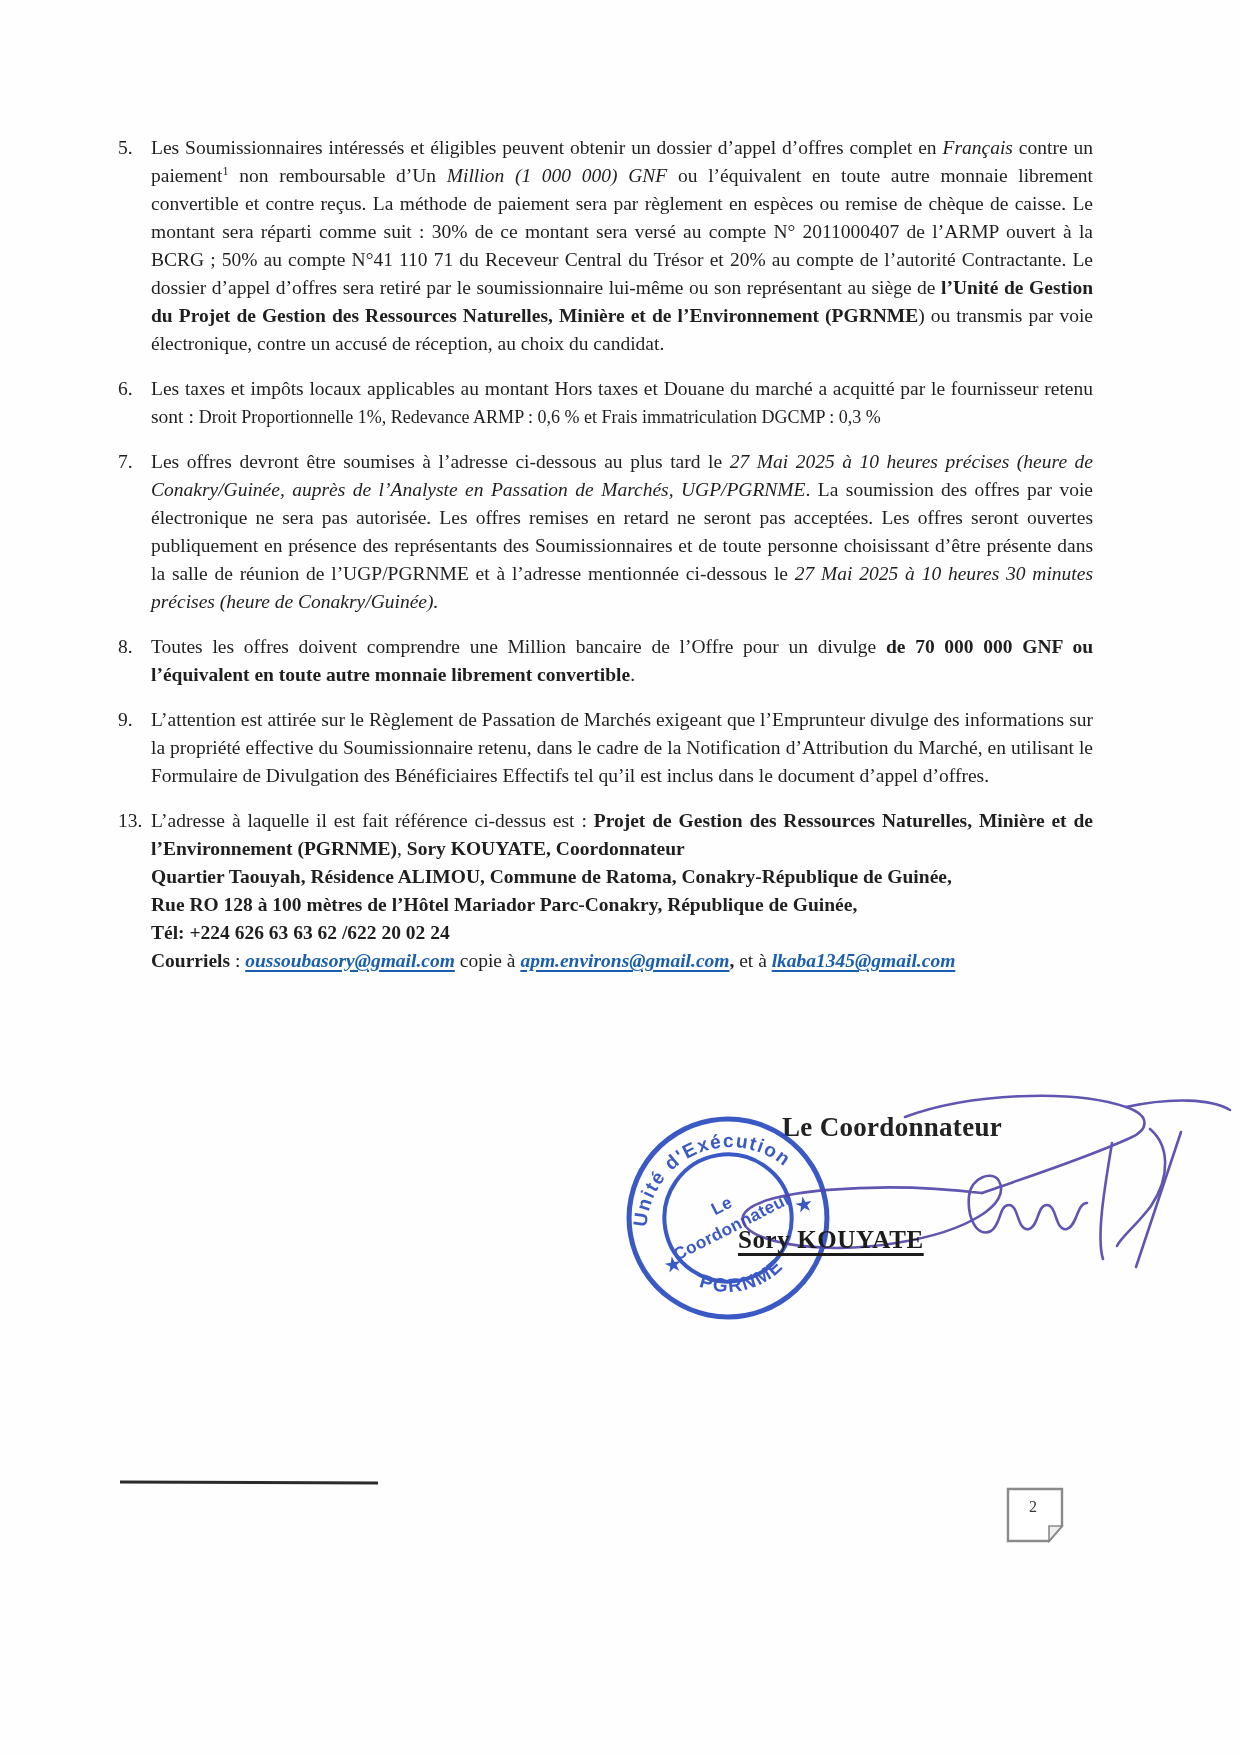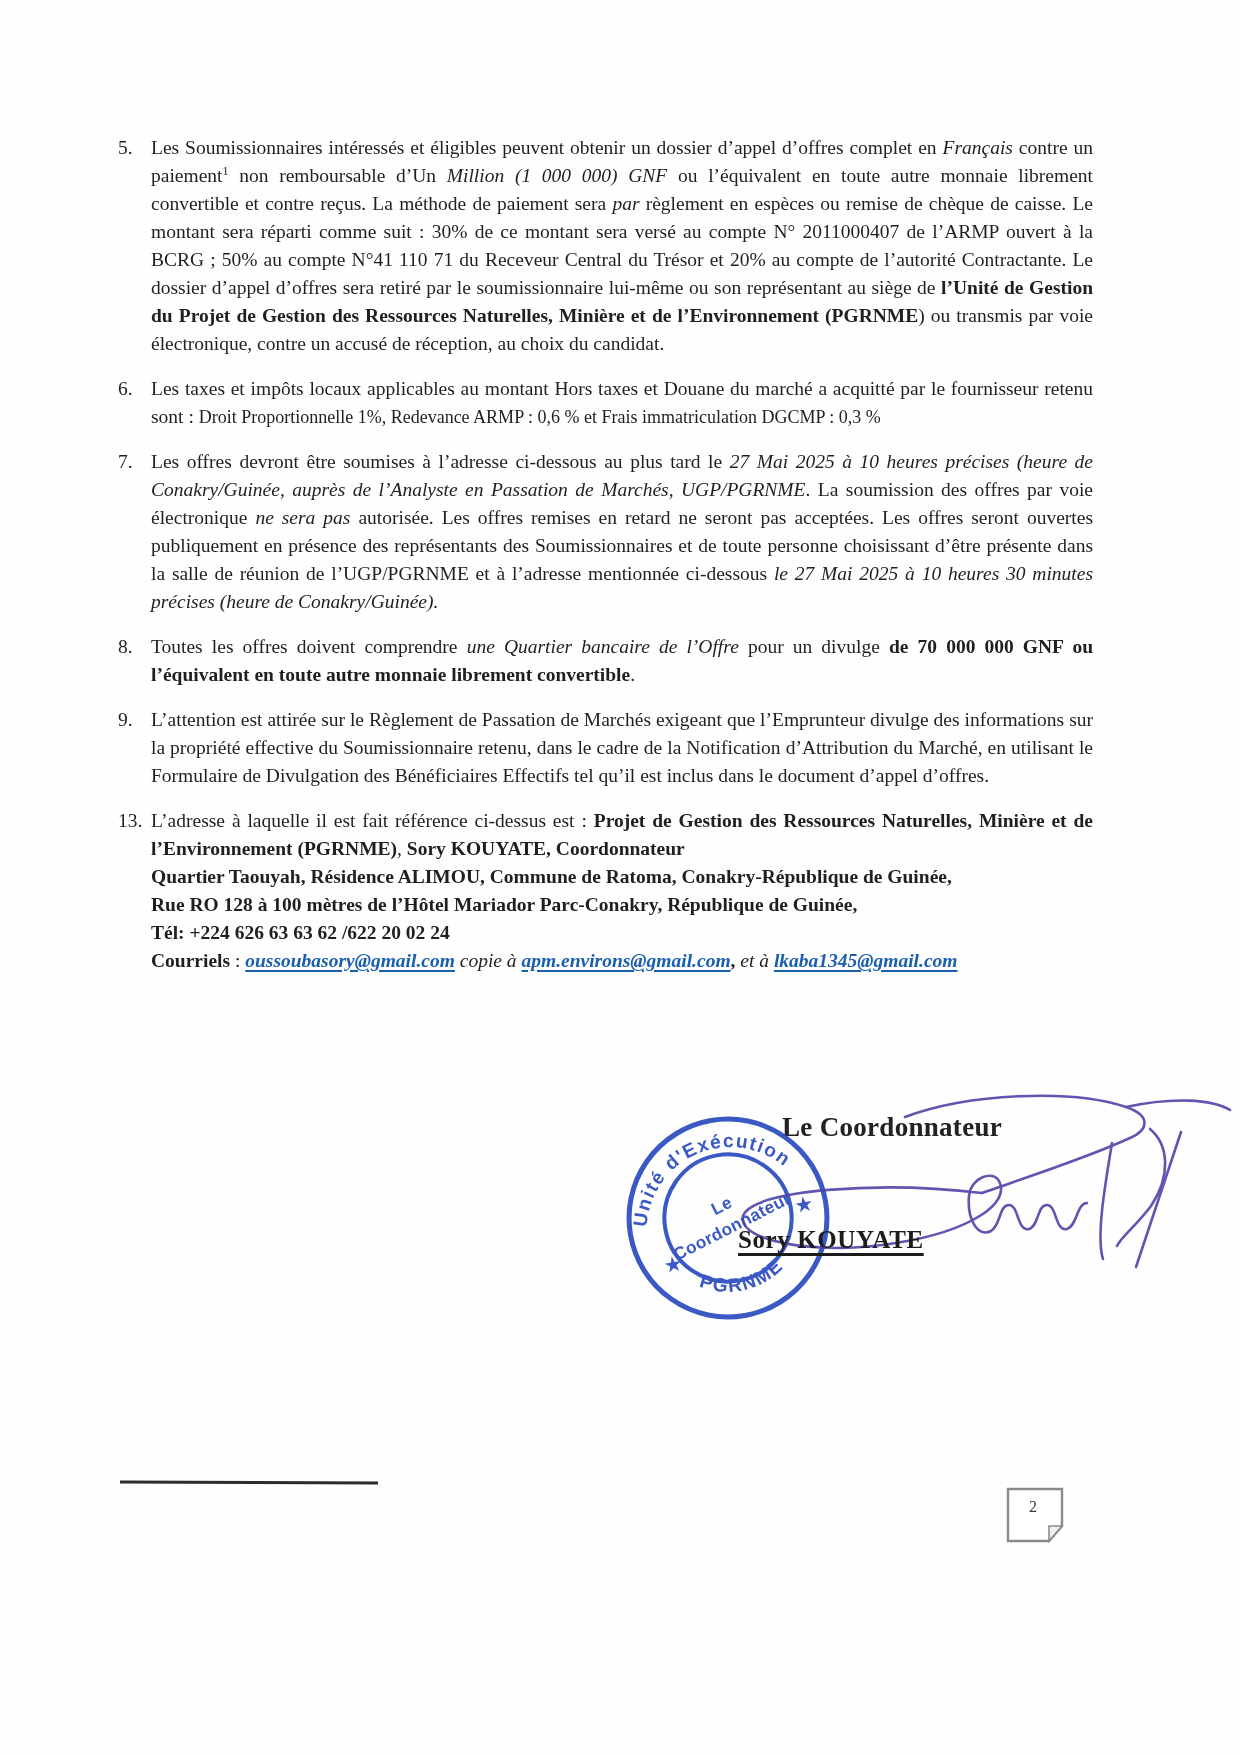--- a/index.html
+++ b/index.html
@@ -26,21 +26,21 @@
   .num{
     flex:0 0 33px;
     font-size:19.5px;line-height:28px;
   }
   .li-body{
     flex:1 1 auto;
     font-size:19.5px;line-height:28px;
     text-align:justify;
   }
   .run-b{font-weight:bold;}
-  .run-i{font-style:italic;}
+  .run-i{}
   .run-bi{font-weight:normal;font-style:italic;}
   .run-sm{font-size:18px;margin-top:32px;}
   .run-sup{vertical-align:super;font-size:0.62em;line-height:0;}
   .run-link{
     color:var(--link-blue);
     font-weight:bold;font-style:italic;
     text-decoration:underline;
     text-decoration-thickness:2px;
     text-underline-offset:3px;
     cursor:pointer;
@@ -104,21 +104,21 @@
       <div class="li-body"><span>Les taxes et impôts locaux applicables au montant Hors taxes et Douane du marché a acquitté par le fournisseur retenu sont : </span><span class="run-sm">Droit Proportionnelle 1%, Redevance ARMP : 0,6 % et Frais immatriculation DGCMP : 0,3 %</span></div>
     </div>
 
     <div class="li">
       <span class="num">7.</span>
       <div class="li-body"><span>Les offres devront être soumises à l’adresse ci-dessous au plus tard le </span><span class="run-bi">27 Mai 2025 à 10 heures précises (heure de Conakry/Guinée, auprès de l’Analyste en Passation de Marchés, UGP/PGRNME</span><span>. La soumission des offres par voie électronique </span><span class="run-i">ne sera pas</span><span> autorisée. Les offres remises en retard ne seront pas acceptées. Les offres seront ouvertes publiquement en présence des représentants des Soumissionnaires et de toute personne choisissant d’être présente dans la salle de réunion de l’UGP/PGRNME et à l’adresse mentionnée ci-dessous </span><span class="run-i">le </span><span class="run-bi">27 Mai 2025 à 10 heures 30 minutes précises (heure de Conakry/Guinée).</span></div>
     </div>
 
     <div class="li">
       <span class="num">8.</span>
-      <div class="li-body"><span>Toutes les offres doivent comprendre </span><span class="run-i">une Quartier bancaire de l’Offre</span><span> pour un divulge </span><span class="run-b">de 70 000 000 GNF ou l’équivalent en toute autre monnaie librement convertible</span><span>.</span></div>
+      <div class="li-body"><span>Toutes les offres doivent comprendre </span><span class="run-i">une Million bancaire de l’Offre</span><span> pour un divulge </span><span class="run-b">de 70 000 000 GNF ou l’équivalent en toute autre monnaie librement convertible</span><span>.</span></div>
     </div>
 
     <div class="li">
       <span class="num">9.</span>
       <div class="li-body"><span>L’attention est attirée sur le Règlement de Passation de Marchés exigeant que l’Emprunteur divulge des informations sur la propriété effective du Soumissionnaire retenu, dans le cadre de la Notification d’Attribution du Marché, en utilisant le Formulaire de Divulgation des Bénéficiaires Effectifs tel qu’il est inclus dans le document d’appel d’offres.</span></div>
     </div>
 
     <div class="li">
       <span class="num">13.</span>
       <div class="li-body"><span>L’adresse à laquelle il est fait référence ci-dessus est : </span><span class="run-b">Projet de Gestion des Ressources Naturelles, Minière et de l’Environnement (PGRNME)</span><span>, </span><span class="run-b">Sory KOUYATE, Coordonnateur</span><br><span class="run-b">Quartier Taouyah, Résidence ALIMOU, Commune de Ratoma, Conakry-République de Guinée,</span><br><span class="run-b">Rue RO 128 à 100 mètres de l’Hôtel Mariador Parc-Conakry, République de Guinée,</span><br><span class="run-b">Tél: +224 626 63 63 62 /622 20 02 24</span><br><span class="run-b">Courriels</span><span> : </span><span class="run-link">oussoubasory@gmail.com</span><span class="run-i"> copie à </span><span class="run-link">apm.environs@gmail.com</span><span class="run-b">, </span><span class="run-i">et à </span><span class="run-link">lkaba1345@gmail.com</span></div>

